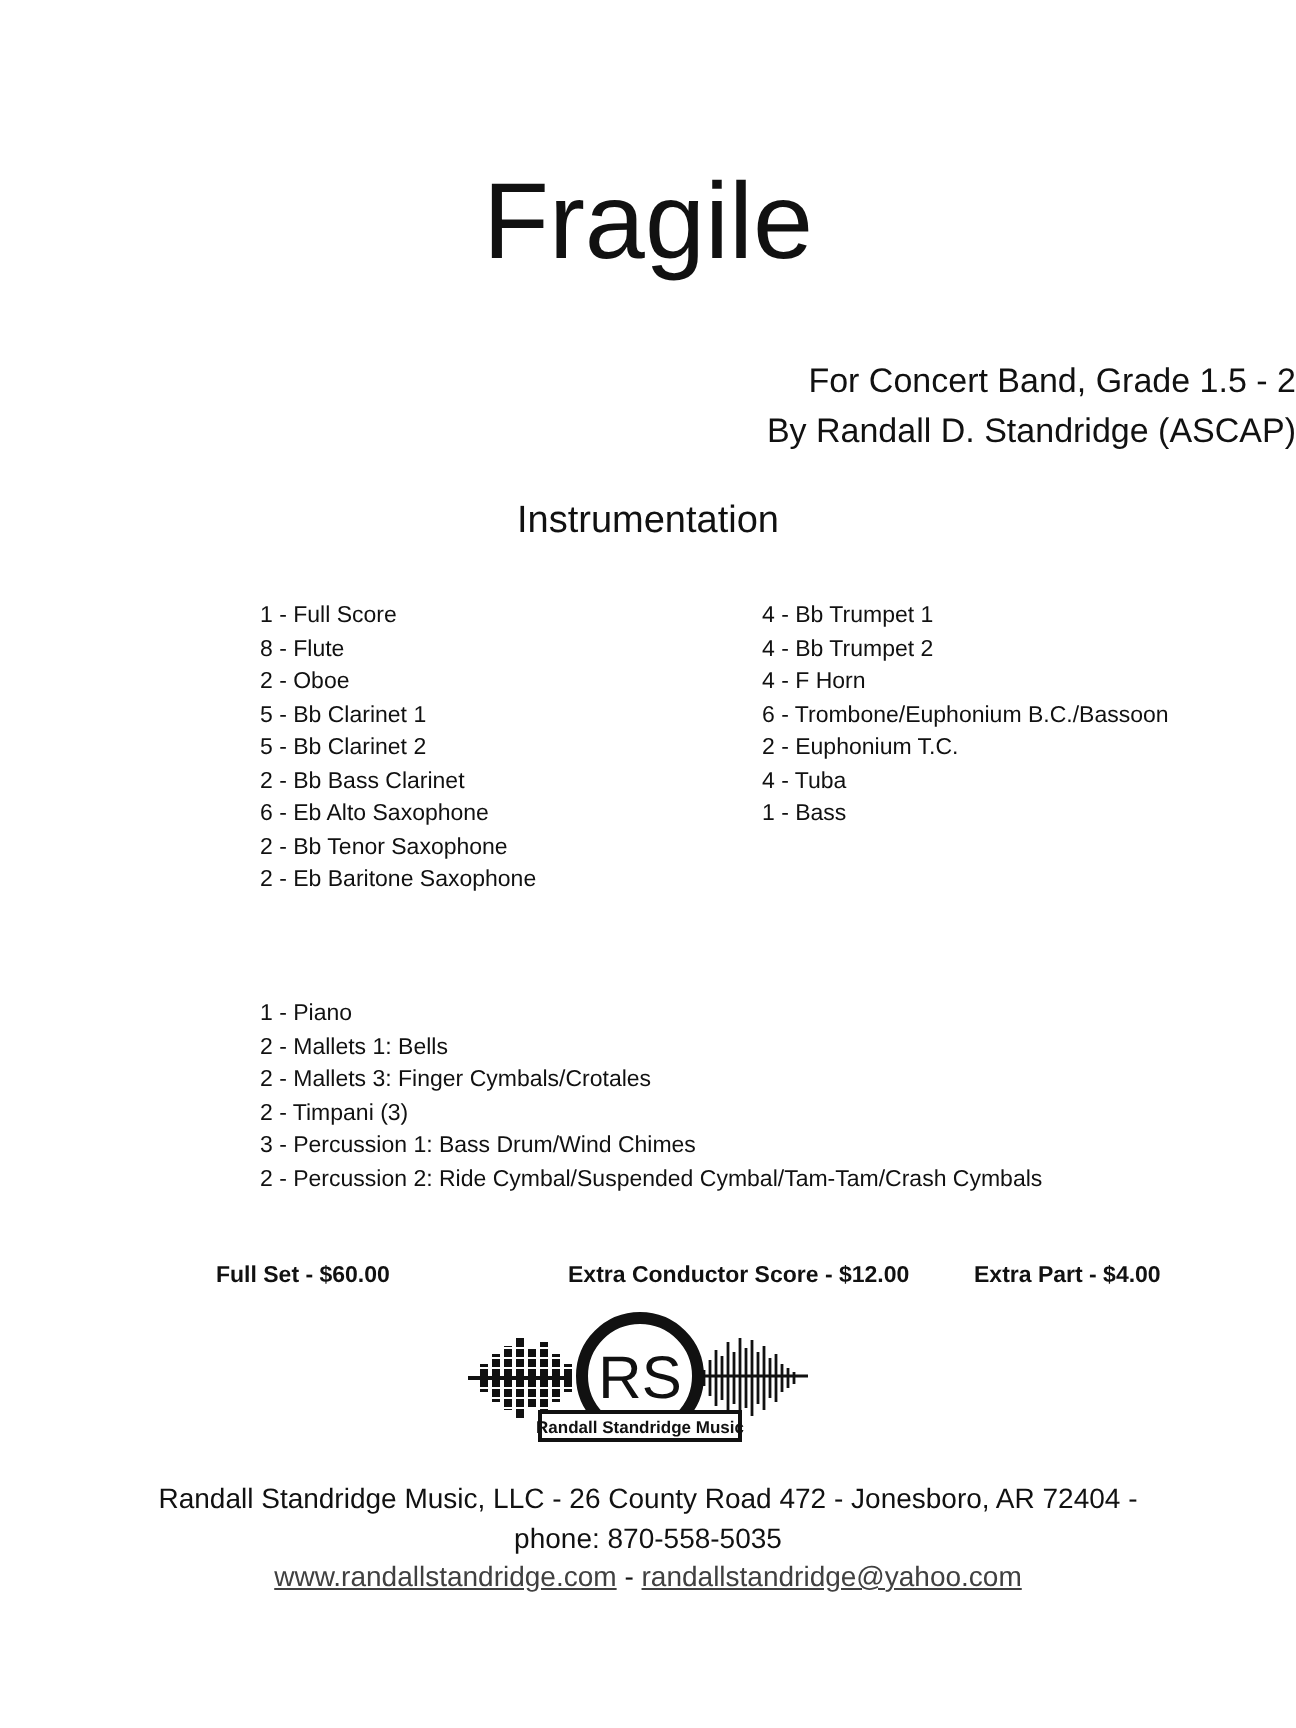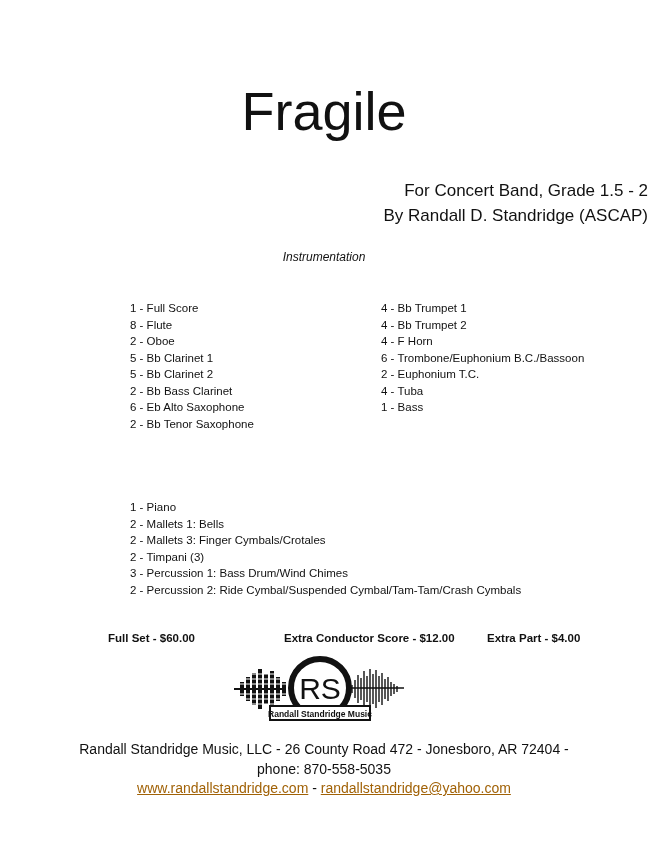--- a/index.html
+++ b/index.html
@@ -6,53 +6,54 @@
   body { width: 648px; height: 864px; position: relative; overflow: hidden;
          font-family: "DejaVu Sans", sans-serif; color: #111; }
   .title { position: absolute; top: 80px; left: 0; width: 648px; text-align: center;
            font-size: 54px; font-weight: 300; letter-spacing: 0px; color: #111;
            font-family: "Liberation Sans", sans-serif; }
   .subtitle { position: absolute; left: 0; width: 648px; text-align: right;
               font-size: 17px; font-family: "Liberation Sans", sans-serif; }
   .sub1 { top: 181px; }
   .sub2 { top: 206px; }
   .instr-h { position: absolute; top: 250px; left: 0; width: 648px; text-align: center;
-             font-size: 12px; font-family: "Liberation Sans", sans-serif; font-style: italic; }
+             font-size: 19px; font-family: "Liberation Sans", sans-serif; }
   .list { position: absolute; font-size: 11.5px; line-height: 16.5px;
           font-family: "Liberation Sans", sans-serif; margin: 16px; padding: 0; list-style: none; }
   .list li { white-space: nowrap; }
   .col1 { top: 284px; left: 114px; }
   .col2 { top: 284px; left: 365px; }
   .col3 { top: 483px; left: 114px; }
   .prices { position: absolute; top: 632px; font-size: 11.5px; font-weight: bold;
             font-family: "Liberation Sans", sans-serif; }
   .p1 { left: 108px; } .p2 { left: 252px; padding-left: 32px; } .p3 { left: 445px; padding-left: 42px; }
   .logo { position: absolute; top: 655px; left: 232px; width: 176px; height: 72px; }
   .footer { position: absolute; left: 0; width: 648px; text-align: center; font-size: 14px;
             font-family: "Liberation Sans", sans-serif; }
   .f1 { top: 741px; } .f2 { top: 761px; } .f3 { top: 780px; }
-  .f3 a { color: #a16207; text-decoration: underline; }
+  .f3 a { color: #404040; text-decoration: underline; }
 </style>
 </head>
 <body>
 
 <div class="title">Fragile</div>
 <div class="subtitle sub1">For Concert Band, Grade 1.5 - 2</div>
 <div class="subtitle sub2">By Randall D. Standridge (ASCAP)</div>
 <div class="instr-h">Instrumentation</div>
 
 <ul class="list col1">
   <li>1 - Full Score</li>
   <li>8 - Flute</li>
   <li>2 - Oboe</li>
   <li>5 - Bb Clarinet 1</li>
   <li>5 - Bb Clarinet 2</li>
   <li>2 - Bb Bass Clarinet</li>
   <li>6 - Eb Alto Saxophone</li>
   <li>2 - Bb Tenor Saxophone</li>
+  <li>2 - Eb Baritone Saxophone</li>
 </ul>
 
 <ul class="list col2">
   <li>4 - Bb Trumpet 1</li>
   <li>4 - Bb Trumpet 2</li>
   <li>4 - F Horn</li>
   <li>6 - Trombone/Euphonium B.C./Bassoon</li>
   <li>2 - Euphonium T.C.</li>
   <li>4 - Tuba</li>
   <li>1 - Bass</li>

